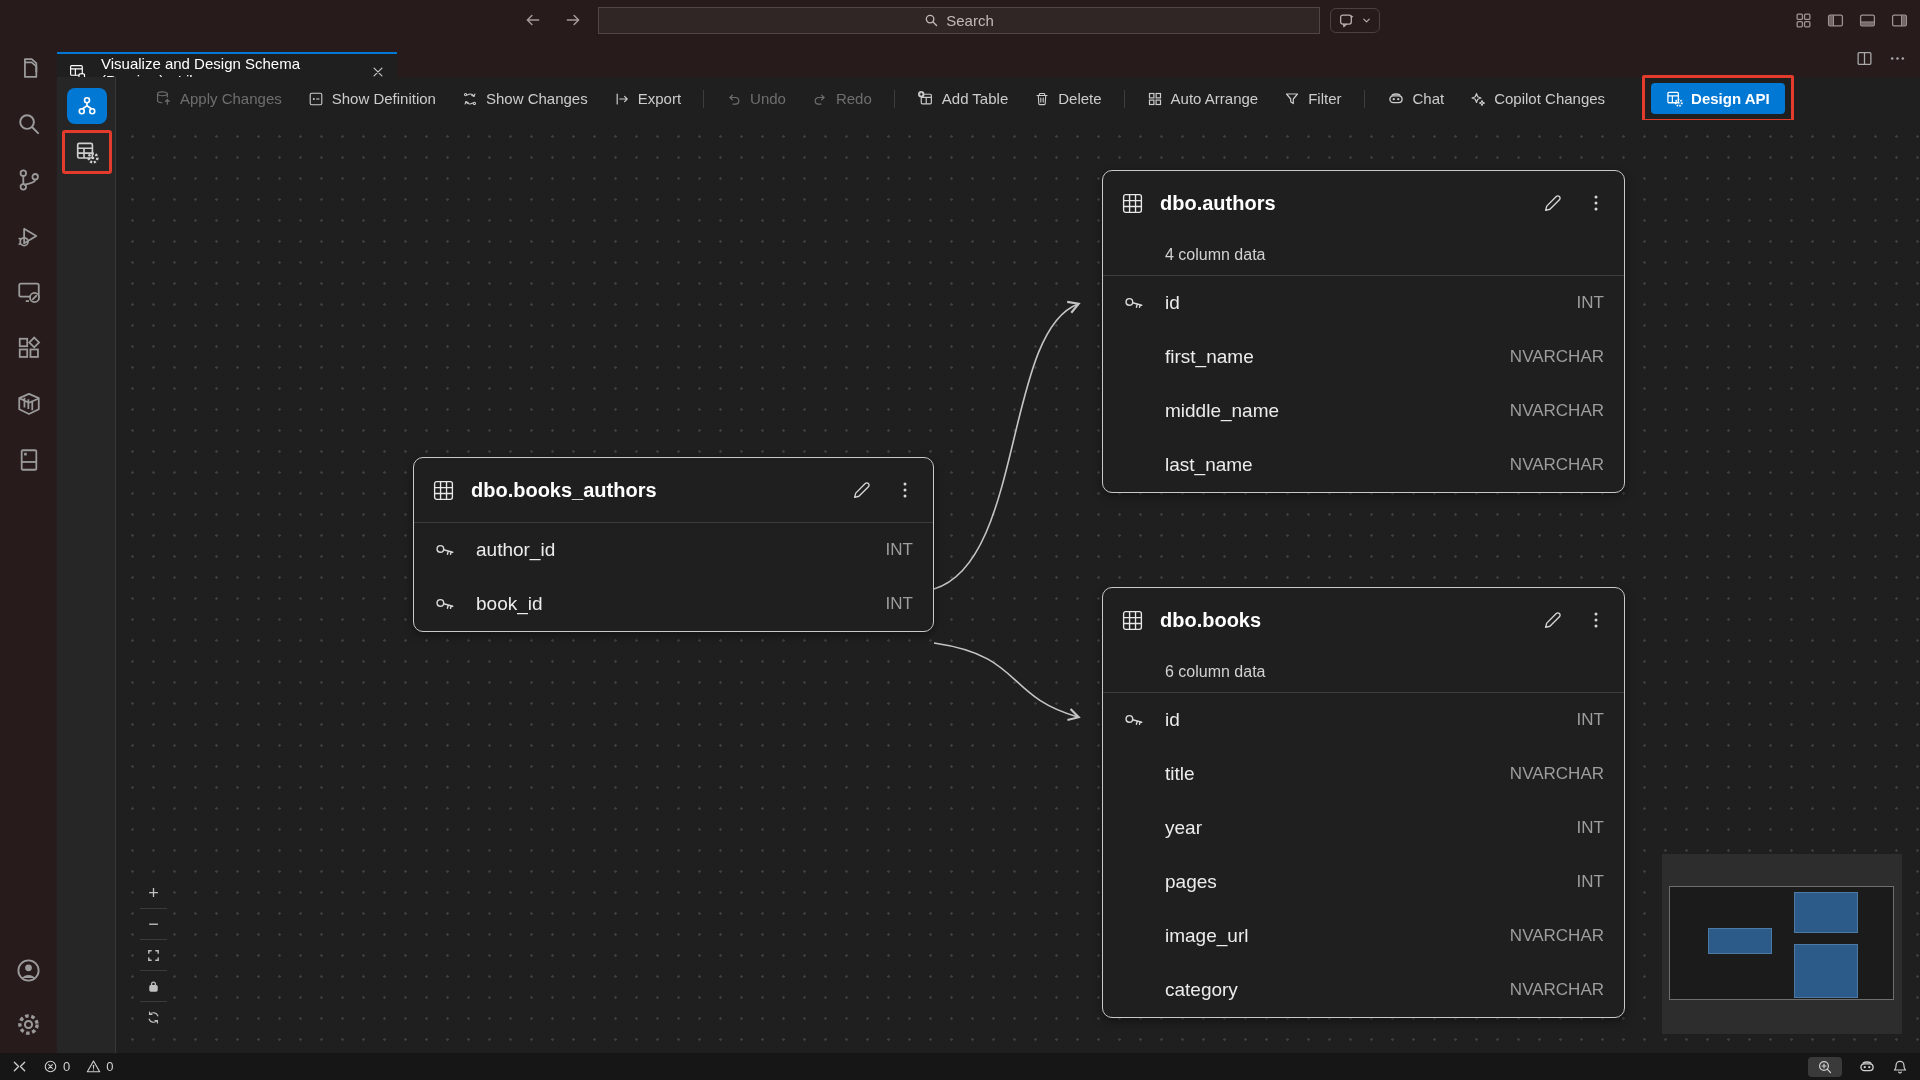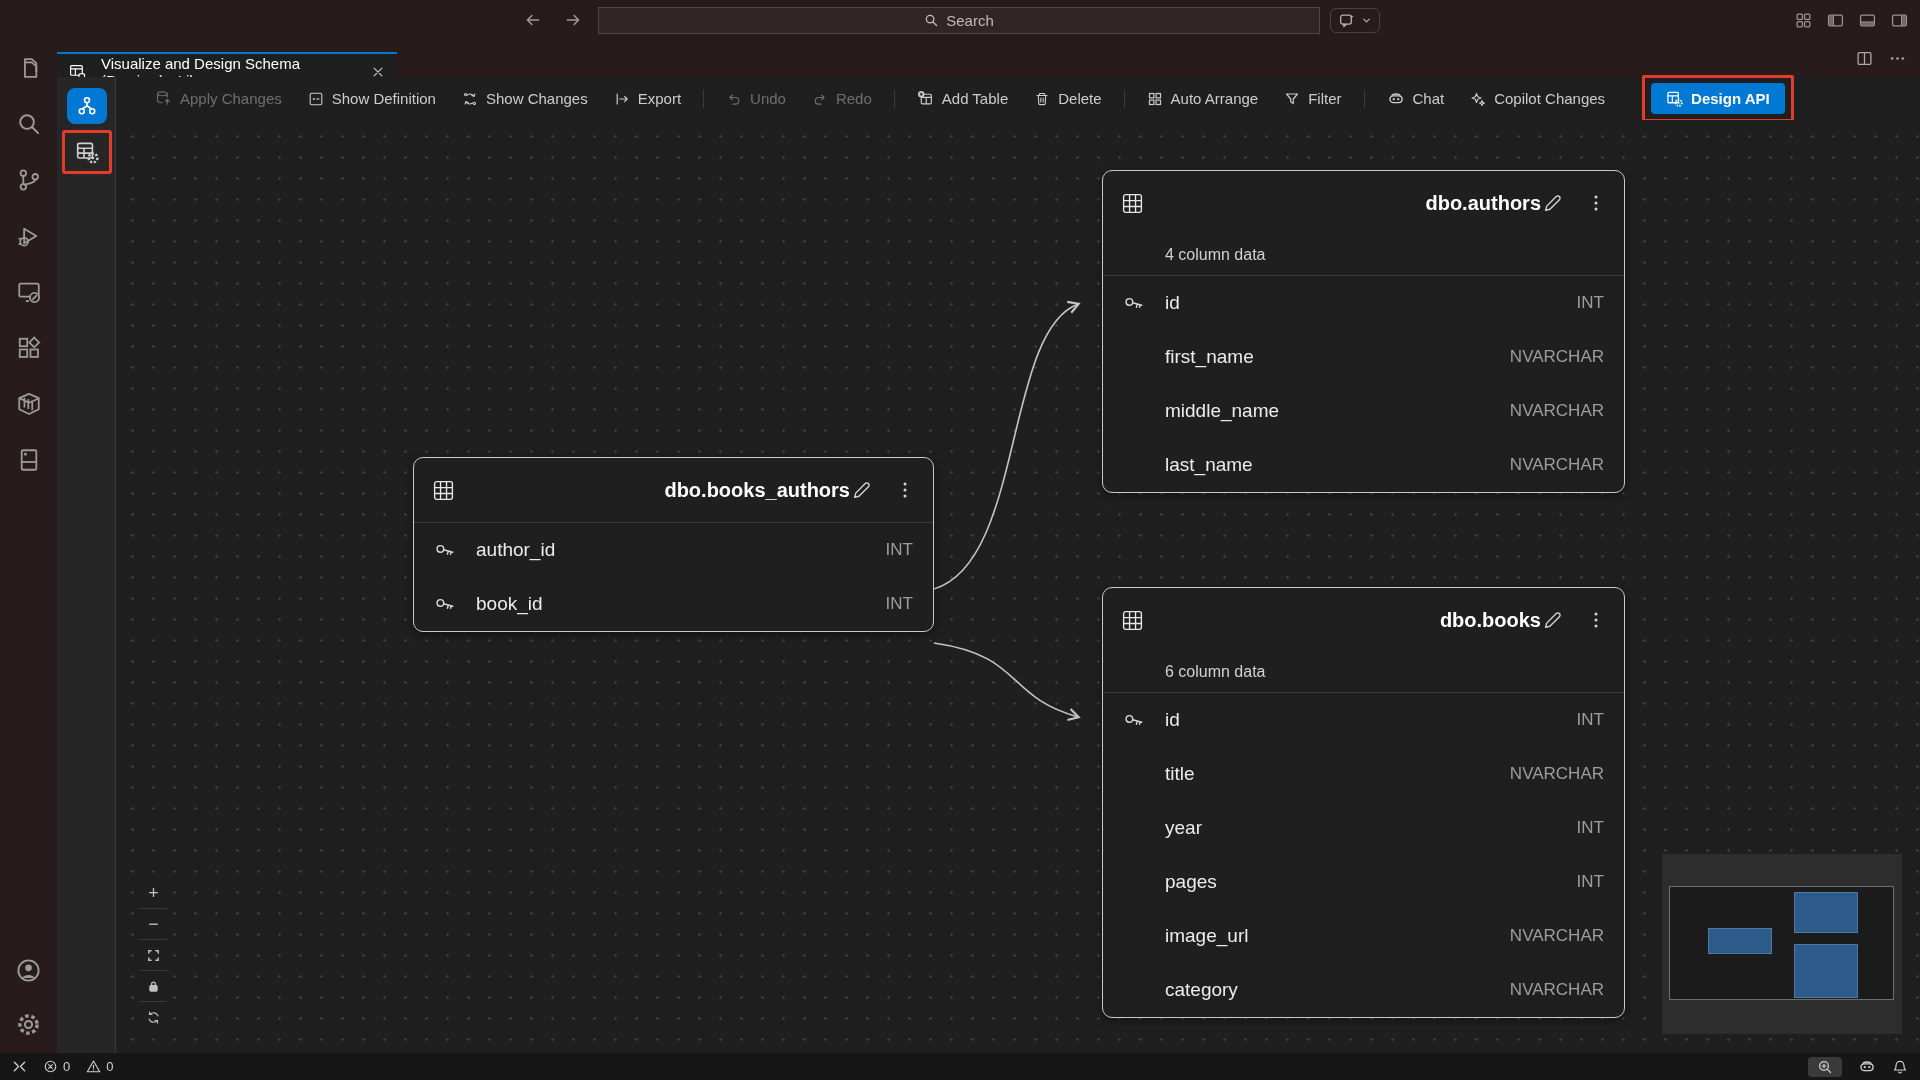--- a/index.html
+++ b/index.html
@@ -39,21 +39,21 @@
   .schema-btn { position:absolute; left:10px; top:11px; width:40px; height:36px; background:#0078d4; border-radius:8px; color:#fff; display:flex; align-items:center; justify-content:center; }
   .strip-redbox { position:absolute; left:5px; top:53px; width:50px; height:44px; border:3px solid #e33b2c; border-radius:3px; display:flex; align-items:center; justify-content:center; }
   .table-config-btn { width:36px; height:36px; color:#cfcfcf; display:flex; align-items:center; justify-content:center; }
 
   
   .canvas { position:absolute; left:116px; top:120px; width:1804px; height:933px; background-color:#1f1f1f;
     background-image:radial-gradient(circle, #3e3e3e 1.1px, transparent 1.5px); background-size:21px 21px; background-position:6px 6px; }
   .edges { position:absolute; left:0; top:0; pointer-events:none; }
 
   .node { position:absolute; background:#1f1f1f; border:1.5px solid #c9c9c9; border-radius:10px; box-shadow:0 3px 10px rgba(0,0,0,.4); }
-  .node-header { display:flex; align-items:center; height:64px; padding:0 18px; color:#e8e8e8;text-align:right; }
+  .node-header { display:flex; align-items:center; height:64px; padding:0 18px; color:#e8e8e8; }
   .node-title { font-size:20px; font-weight:700; color:#ffffff; margin-left:16px; flex:1; }
   .node-actions { display:flex; align-items:center; gap:22px; color:#d6d6d6; }
   .node-sub { height:40px; padding-left:62px; display:flex; align-items:center; font-size:16px; color:#d2d2d2; }
   .node-divider { border-top:1px solid #3c3c3c; }
   .col-row { display:flex; align-items:center; height:54px; padding:0 20px;justify-content:space-between; }
   .col-key { width:42px; color:#d8d8d8; display:flex; align-items:center; }
   .col-name { flex:1; font-size:19px; color:#ececec; }
   .col-type { font-size:17px; color:#9d9d9d; }
 
   

